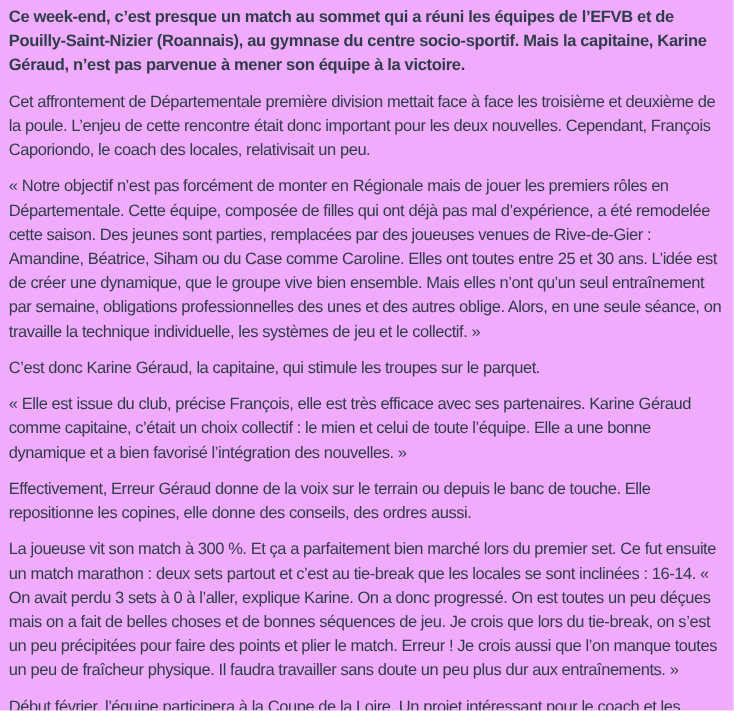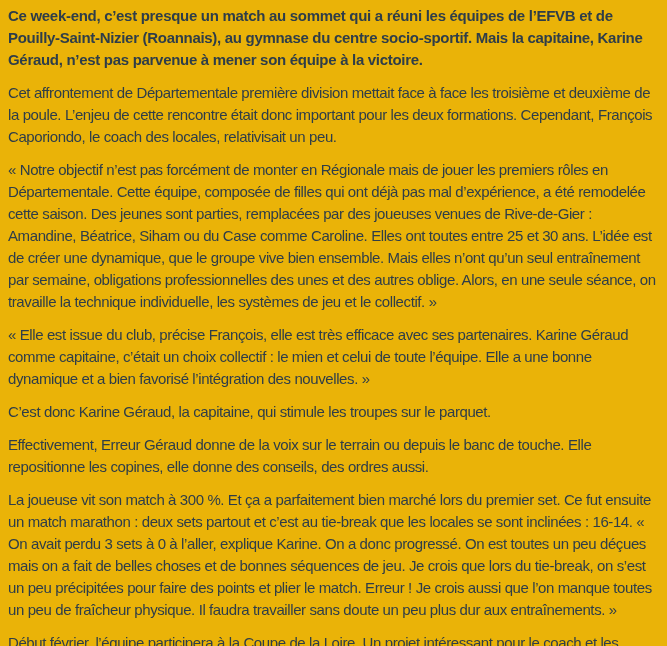--- a/index.html
+++ b/index.html
@@ -4,21 +4,21 @@
 <style>
   html, body {
     margin: 0;
     padding: 0;
     background: #ffffff;
   }
   .page {
     width: 667px;
     height: 646px;
     box-sizing: border-box;
-    background: #eab308;
+    background: #f0abfc;
     overflow: hidden;
   }
   .article {
     box-sizing: border-box;
     padding: 5px 8px 0 8px;
     font-family: "Liberation Sans", "DejaVu Sans", sans-serif;
     font-size: 15px;
     line-height: 22px;
     letter-spacing: -0.4px;
     color: #2e3d49;
@@ -31,21 +31,21 @@
     font-weight: 700;
     letter-spacing: -0.3px;
   }
 </style>
 </head>
 <body>
 
 <div class="page">
   <div class="article">
     <p class="lead">Ce week-end, c’est presque un match au sommet qui a réuni les équipes de l’EFVB et de Pouilly-Saint-Nizier (Roannais), au gymnase du centre socio-sportif. Mais la capitaine, Karine Géraud, n’est pas parvenue à mener son équipe à la victoire.</p>
-    <p>Cet affrontement de Départementale première division mettait face à face les troisième et deuxième de la poule. L’enjeu de cette rencontre était donc important pour les deux formations. Cependant, François Caporiondo, le coach des locales, relativisait un peu.</p>
+    <p>Cet affrontement de Départementale première division mettait face à face les troisième et deuxième de la poule. L’enjeu de cette rencontre était donc important pour les deux nouvelles. Cependant, François Caporiondo, le coach des locales, relativisait un peu.</p>
     <p>« Notre objectif n’est pas forcément de monter en Régionale mais de jouer les premiers rôles en Départementale. Cette équipe, composée de filles qui ont déjà pas mal d’expérience, a été remodelée cette saison. Des jeunes sont parties, remplacées par des joueuses venues de Rive-de-Gier : Amandine, Béatrice, Siham ou du Case comme Caroline. Elles ont toutes entre 25 et 30 ans. L’idée est de créer une dynamique, que le groupe vive bien ensemble. Mais elles n’ont qu’un seul entraînement par semaine, obligations professionnelles des unes et des autres oblige. Alors, en une seule séance, on travaille la technique individuelle, les systèmes de jeu et le collectif. »</p>
+    <p>C’est donc Karine Géraud, la capitaine, qui stimule les troupes sur le parquet.</p>
     <p>« Elle est issue du club, précise François, elle est très efficace avec ses partenaires. Karine Géraud comme capitaine, c’était un choix collectif : le mien et celui de toute l’équipe. Elle a une bonne dynamique et a bien favorisé l’intégration des nouvelles. »</p>
-    <p>C’est donc Karine Géraud, la capitaine, qui stimule les troupes sur le parquet.</p>
     <p>Effectivement, Erreur Géraud donne de la voix sur le terrain ou depuis le banc de touche. Elle repositionne les copines, elle donne des conseils, des ordres aussi.</p>
     <p>La joueuse vit son match à 300  %. Et ça a parfaitement bien marché lors du premier set. Ce fut ensuite un match marathon : deux sets partout et c’est au tie-break que les locales se sont inclinées : 16-14. « On avait perdu 3 sets à 0 à l’aller, explique Karine. On a donc progressé. On est toutes un peu déçues mais on a fait de belles choses et de bonnes séquences de jeu. Je crois que lors du tie-break, on s’est un peu précipitées pour faire des points et plier le match. Erreur ! Je crois aussi que l’on manque toutes un peu de fraîcheur physique. Il faudra travailler sans doute un peu plus dur aux entraînements. »</p>
     <p>Début février, l’équipe participera à la Coupe de la Loire. Un projet intéressant pour le coach et les joueuses qui vont être confrontées à des équipes de Régionale. Mais l’objectif de jouer la finale n’est pas utopique.</p>
   </div>
 </div>
 
 </body></html>

